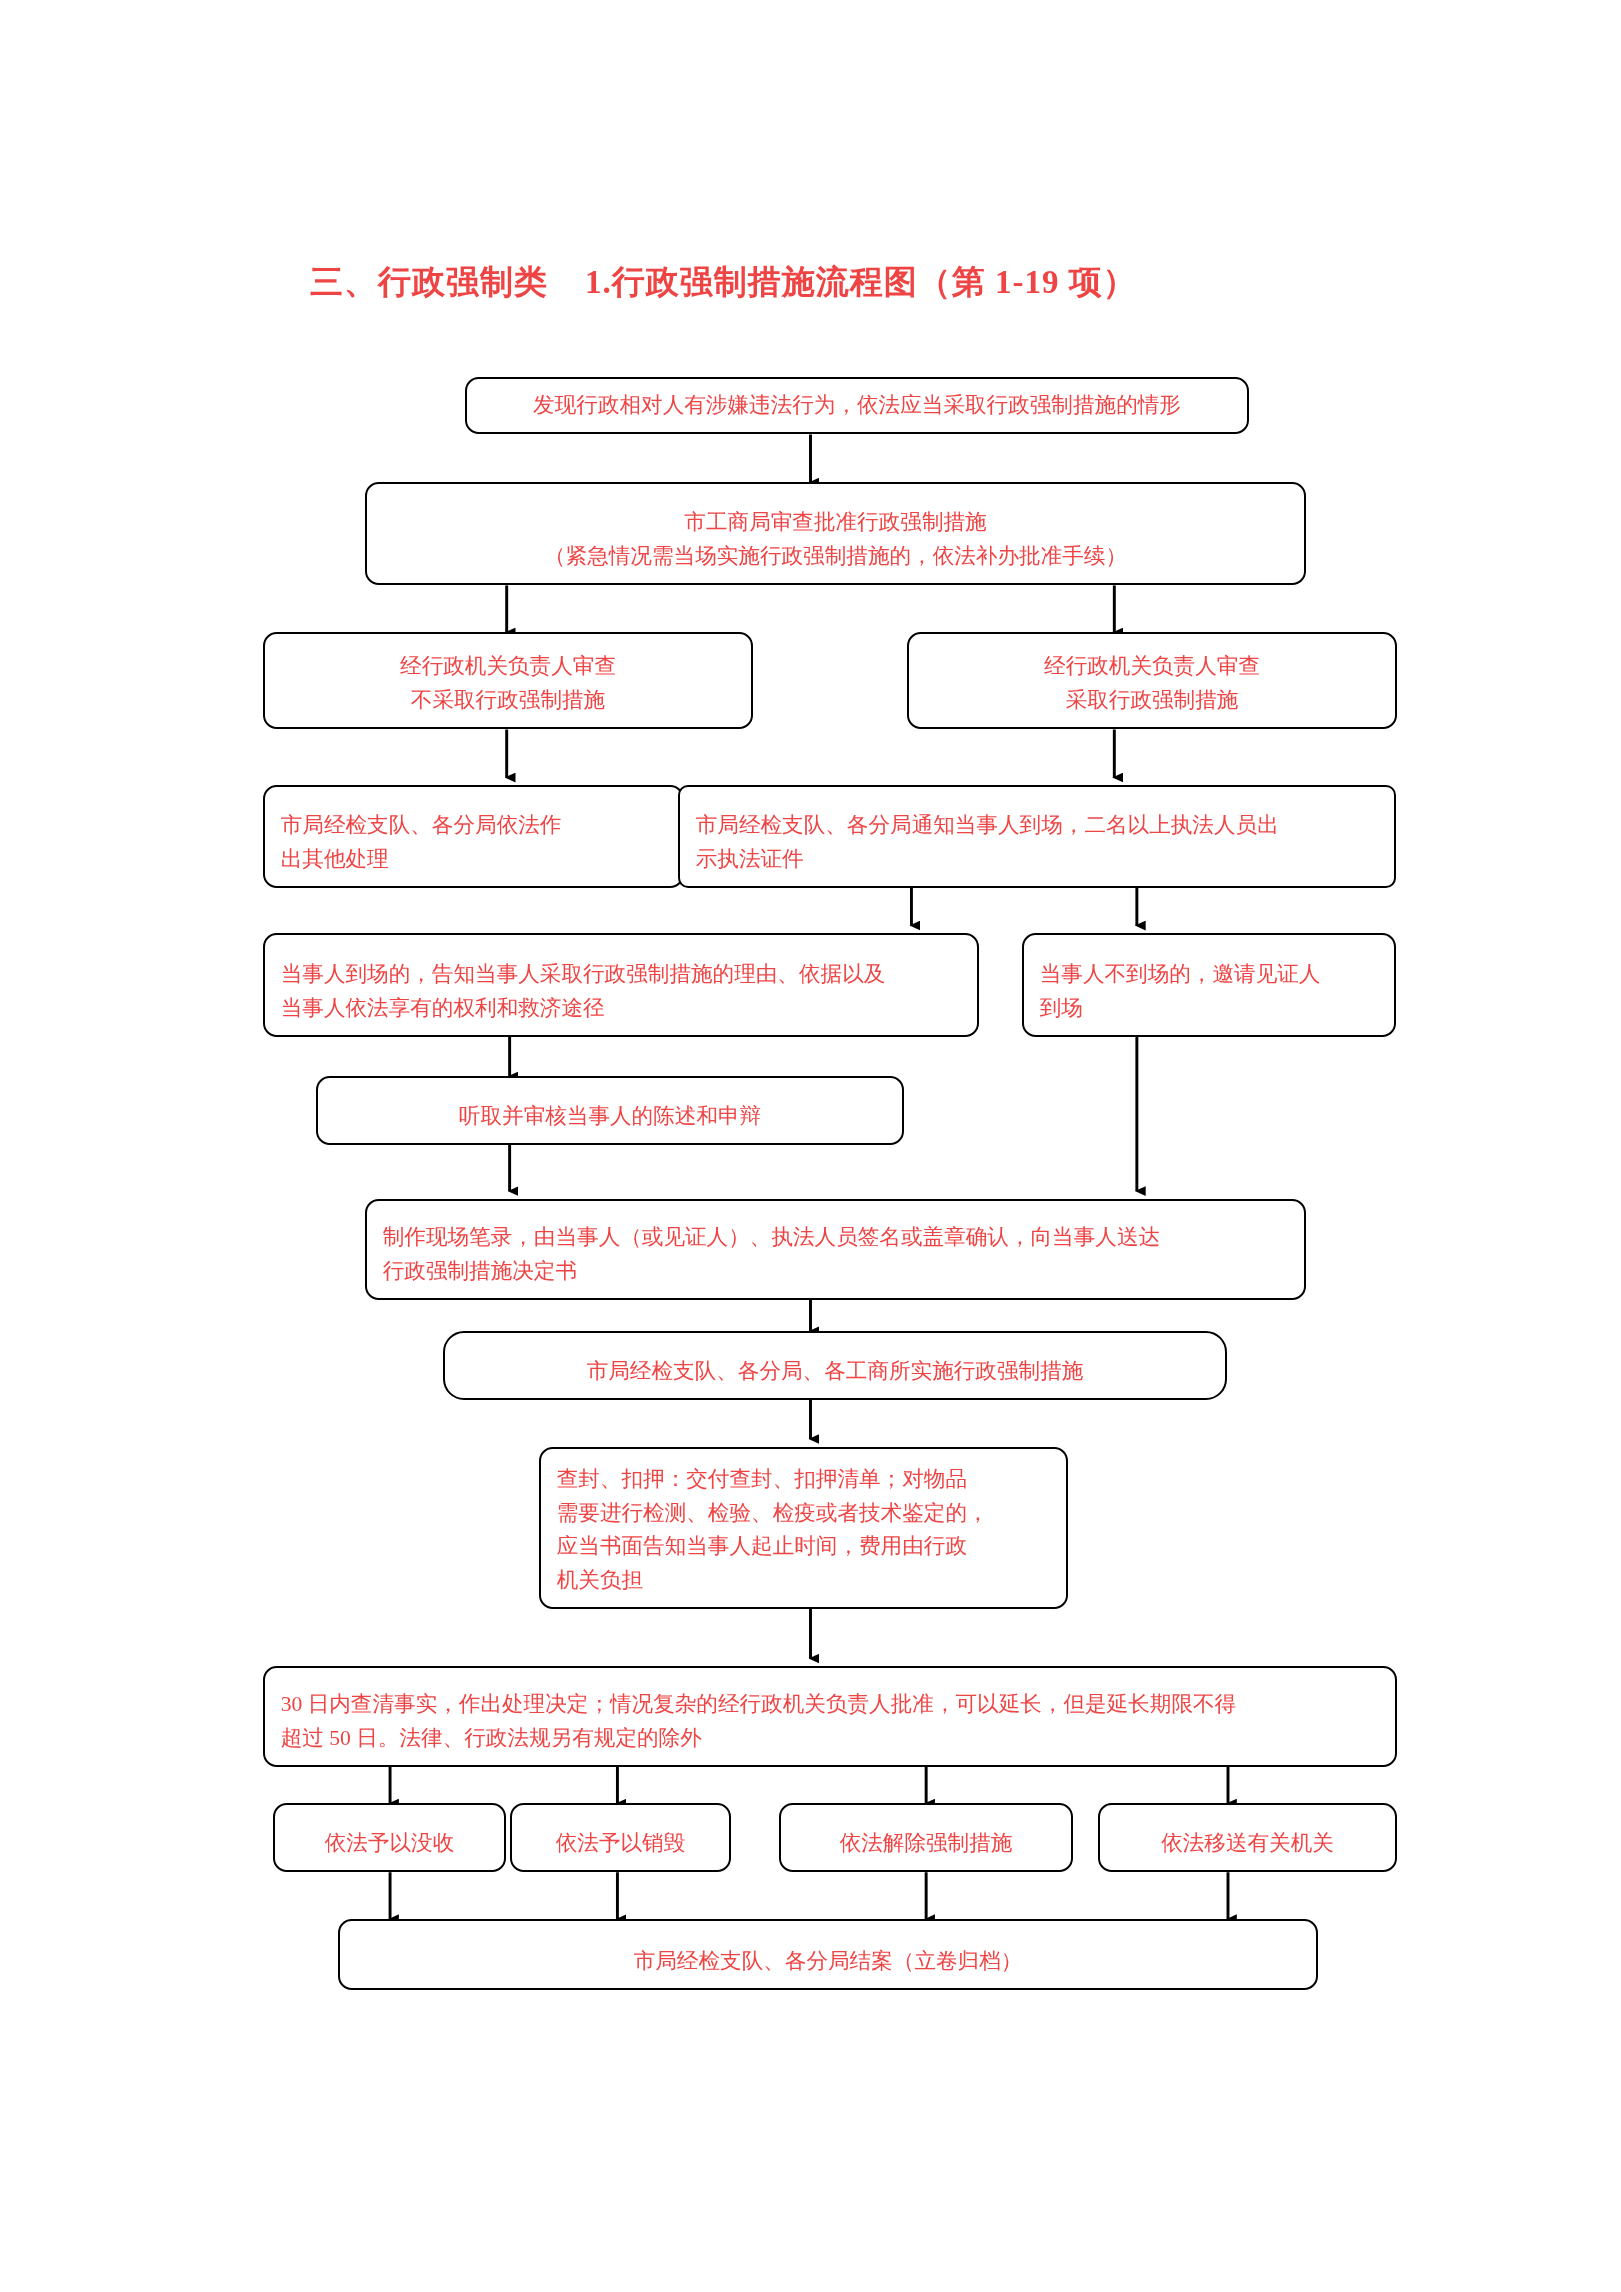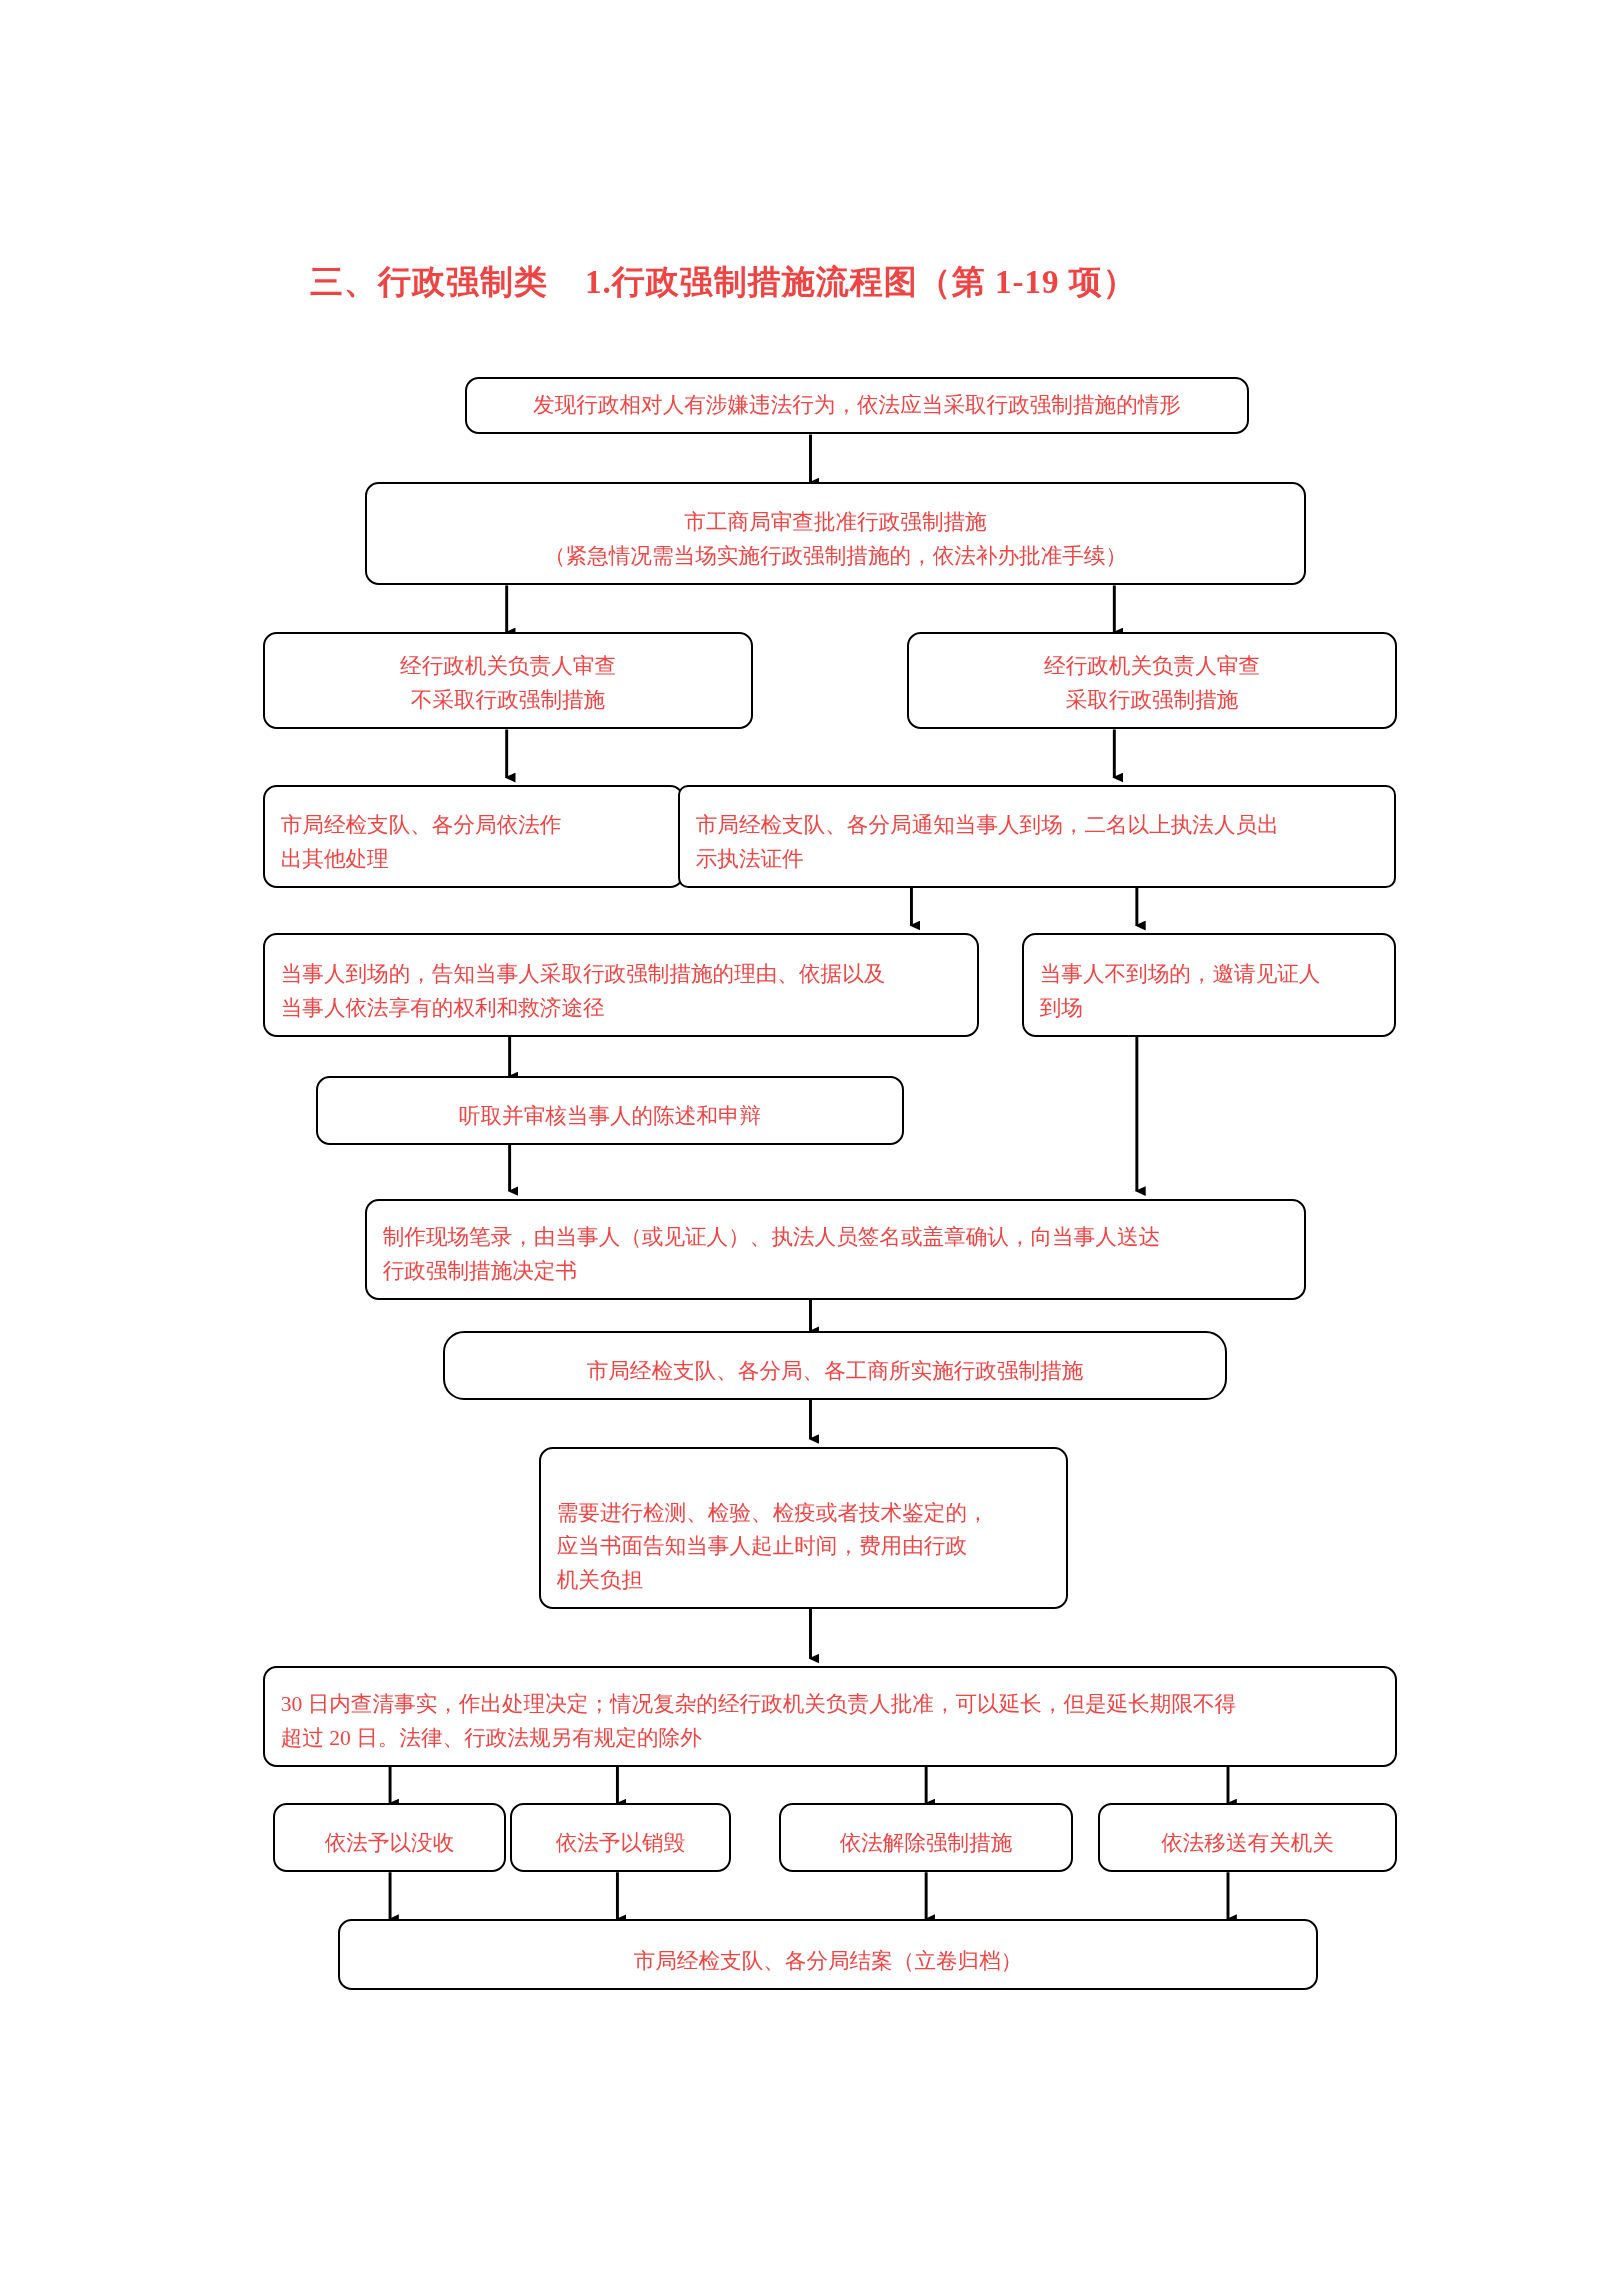--- a/index.html
+++ b/index.html
@@ -159,28 +159,29 @@
   <div class="node left" style="left:365px; top:1191px; width:941px; height:101px;">
     <span class="ln">制作现场笔录，由当事人（或见证人）、执法人员签名或盖章确认，向当事人送达</span>
     <span class="ln">行政强制措施决定书</span>
   </div>
 
   <div class="node center" style="left:443px; top:1331px; width:784px; height:69px;border-radius:21px;">
     <span class="ln">市局经检支队、各分局、各工商所实施行政强制措施</span>
   </div>
 
   <div class="node left" style="left:539px; top:1439px; width:529px; height:162px;">
+    <span class="ln">查封、扣押：交付查封、扣押清单；对物品</span>
     <span class="ln">需要进行检测、检验、检疫或者技术鉴定的，</span>
     <span class="ln">应当书面告知当事人起止时间，费用由行政</span>
     <span class="ln">机关负担</span>
   </div>
 
   <div class="node left" style="left:263px; top:1658px; width:1134px; height:101px;">
     <span class="ln">30 日内查清事实，作出处理决定；情况复杂的经行政机关负责人批准，可以延长，但是延长期限不得</span>
-    <span class="ln">超过 20 日。法律、行政法规另有规定的除外</span>
+    <span class="ln">超过 50 日。法律、行政法规另有规定的除外</span>
   </div>
 
   <div class="node center" style="left:273px; top:1803px; width:233px; height:69px;">
     <span class="ln">依法予以没收</span>
   </div>
 
   <div class="node center" style="left:510px; top:1803px; width:221px; height:69px;">
     <span class="ln">依法予以销毁</span>
   </div>
 

